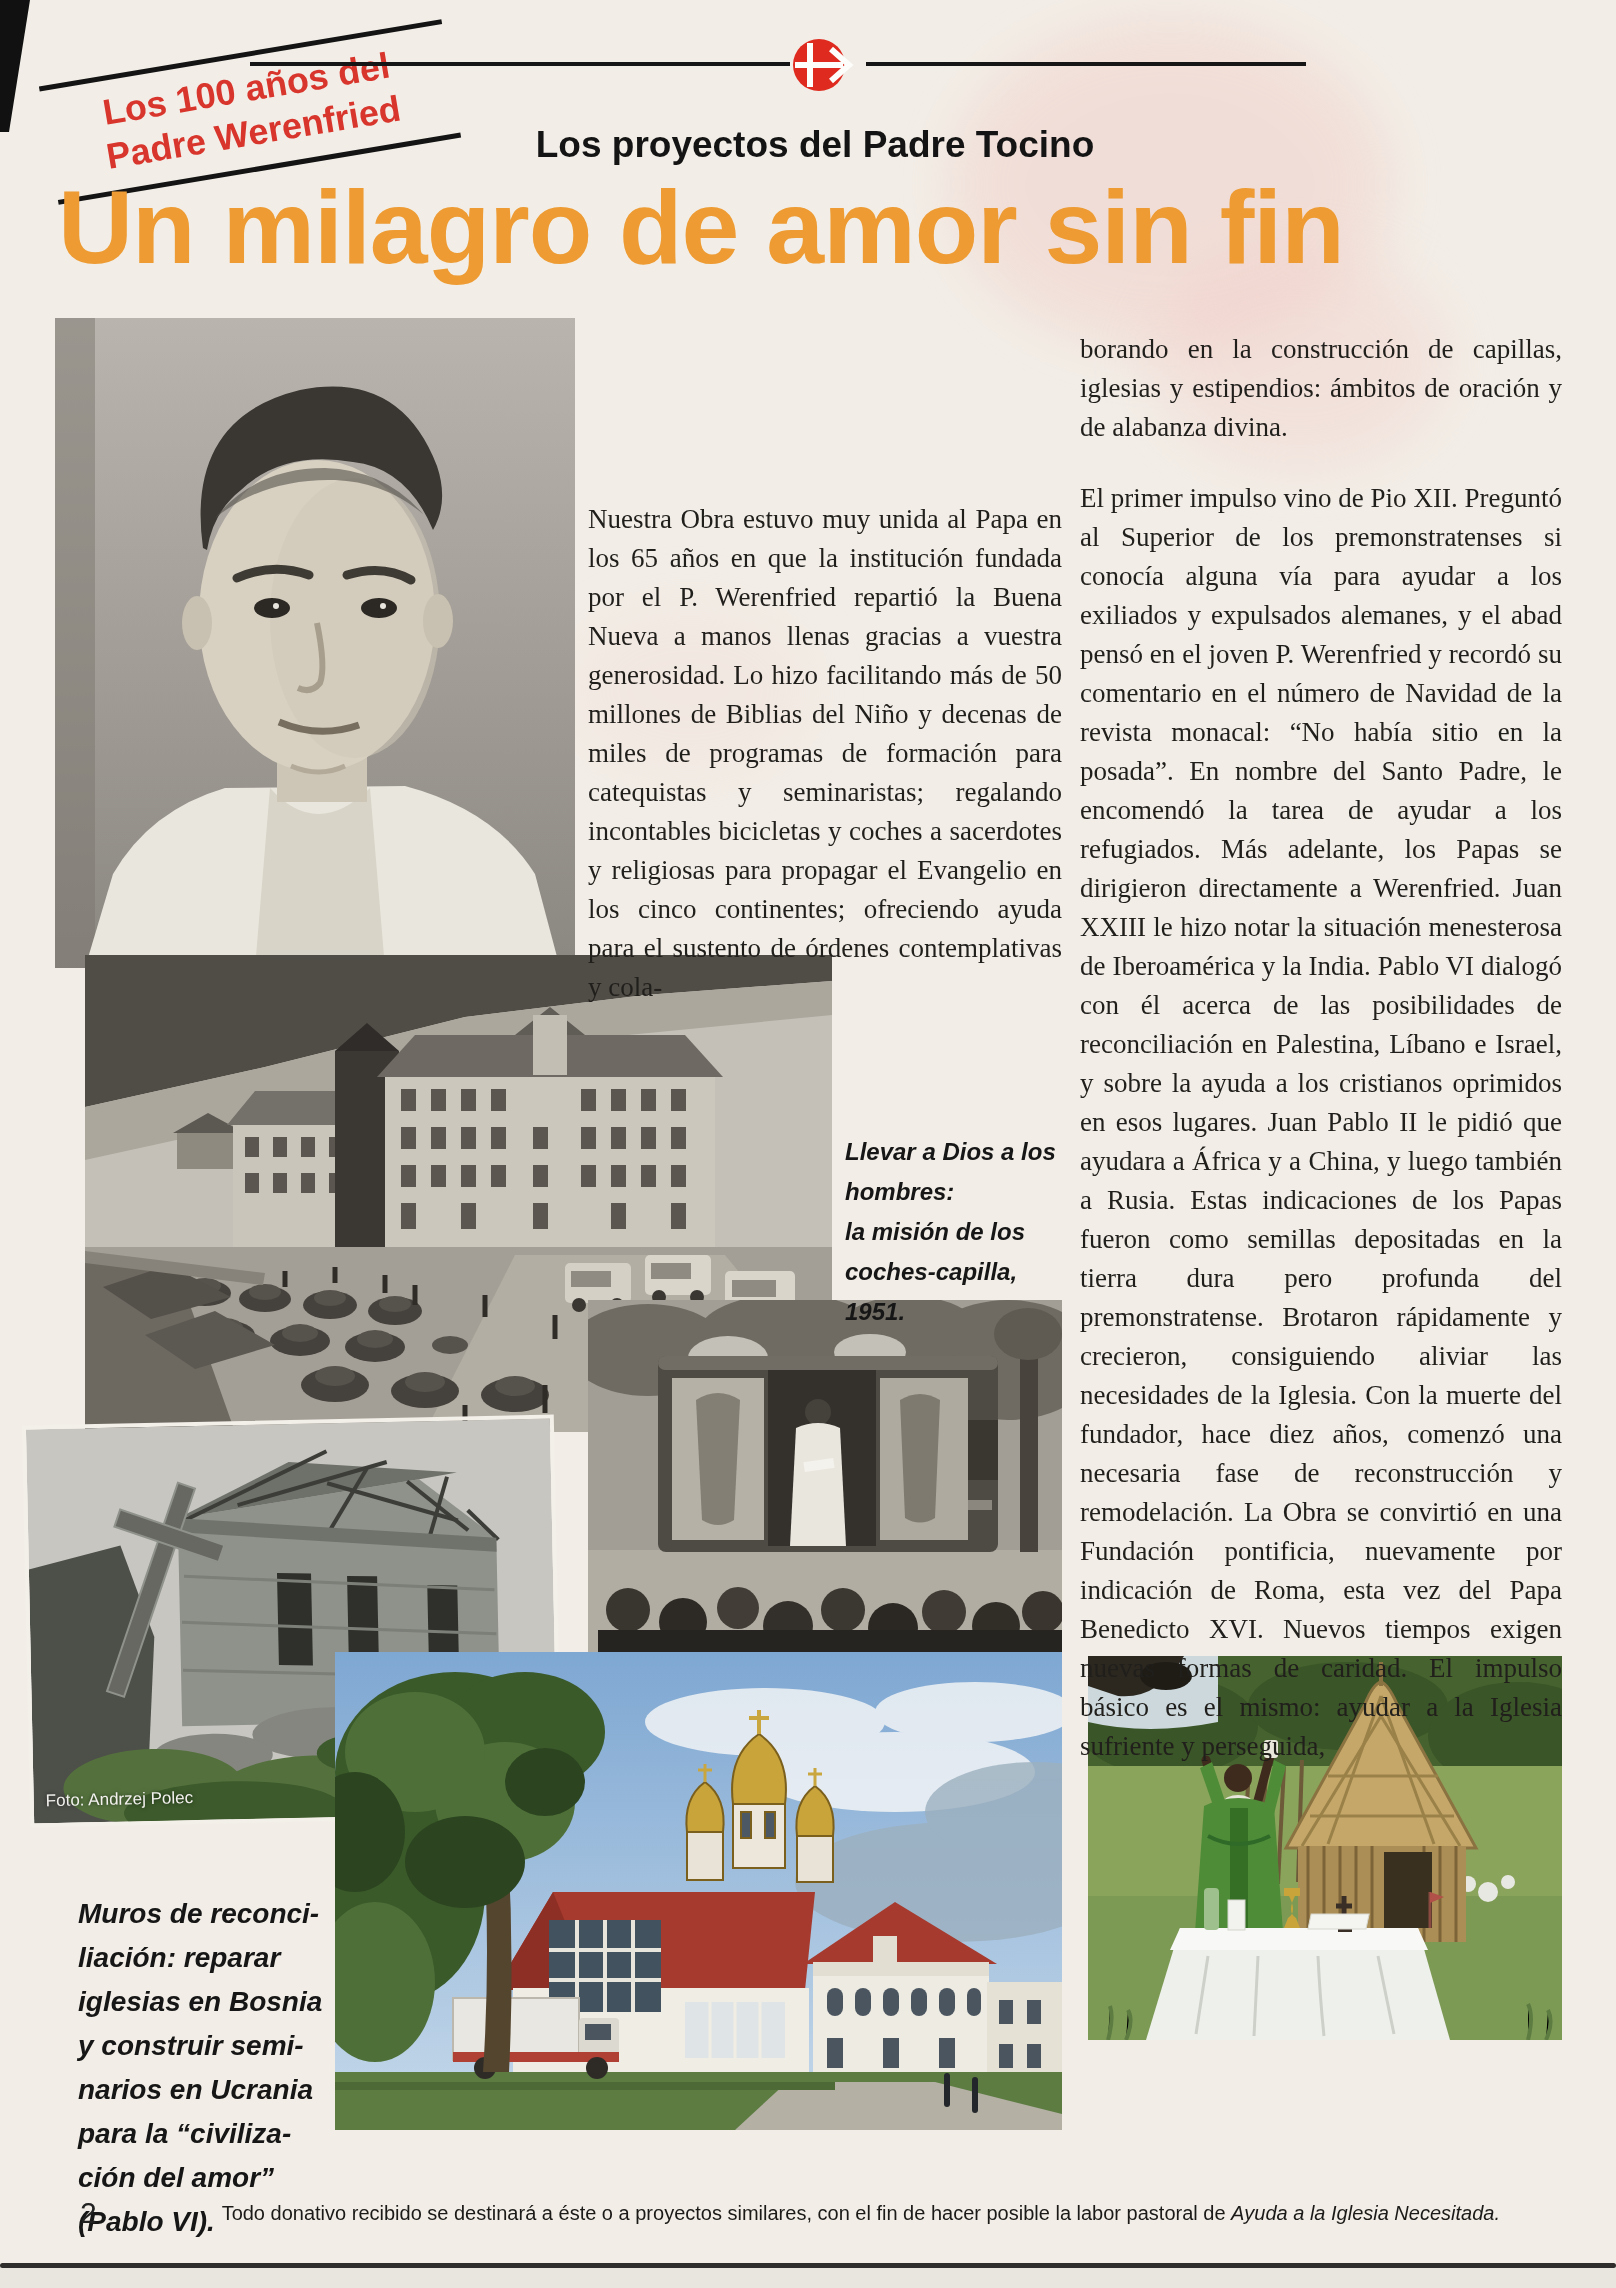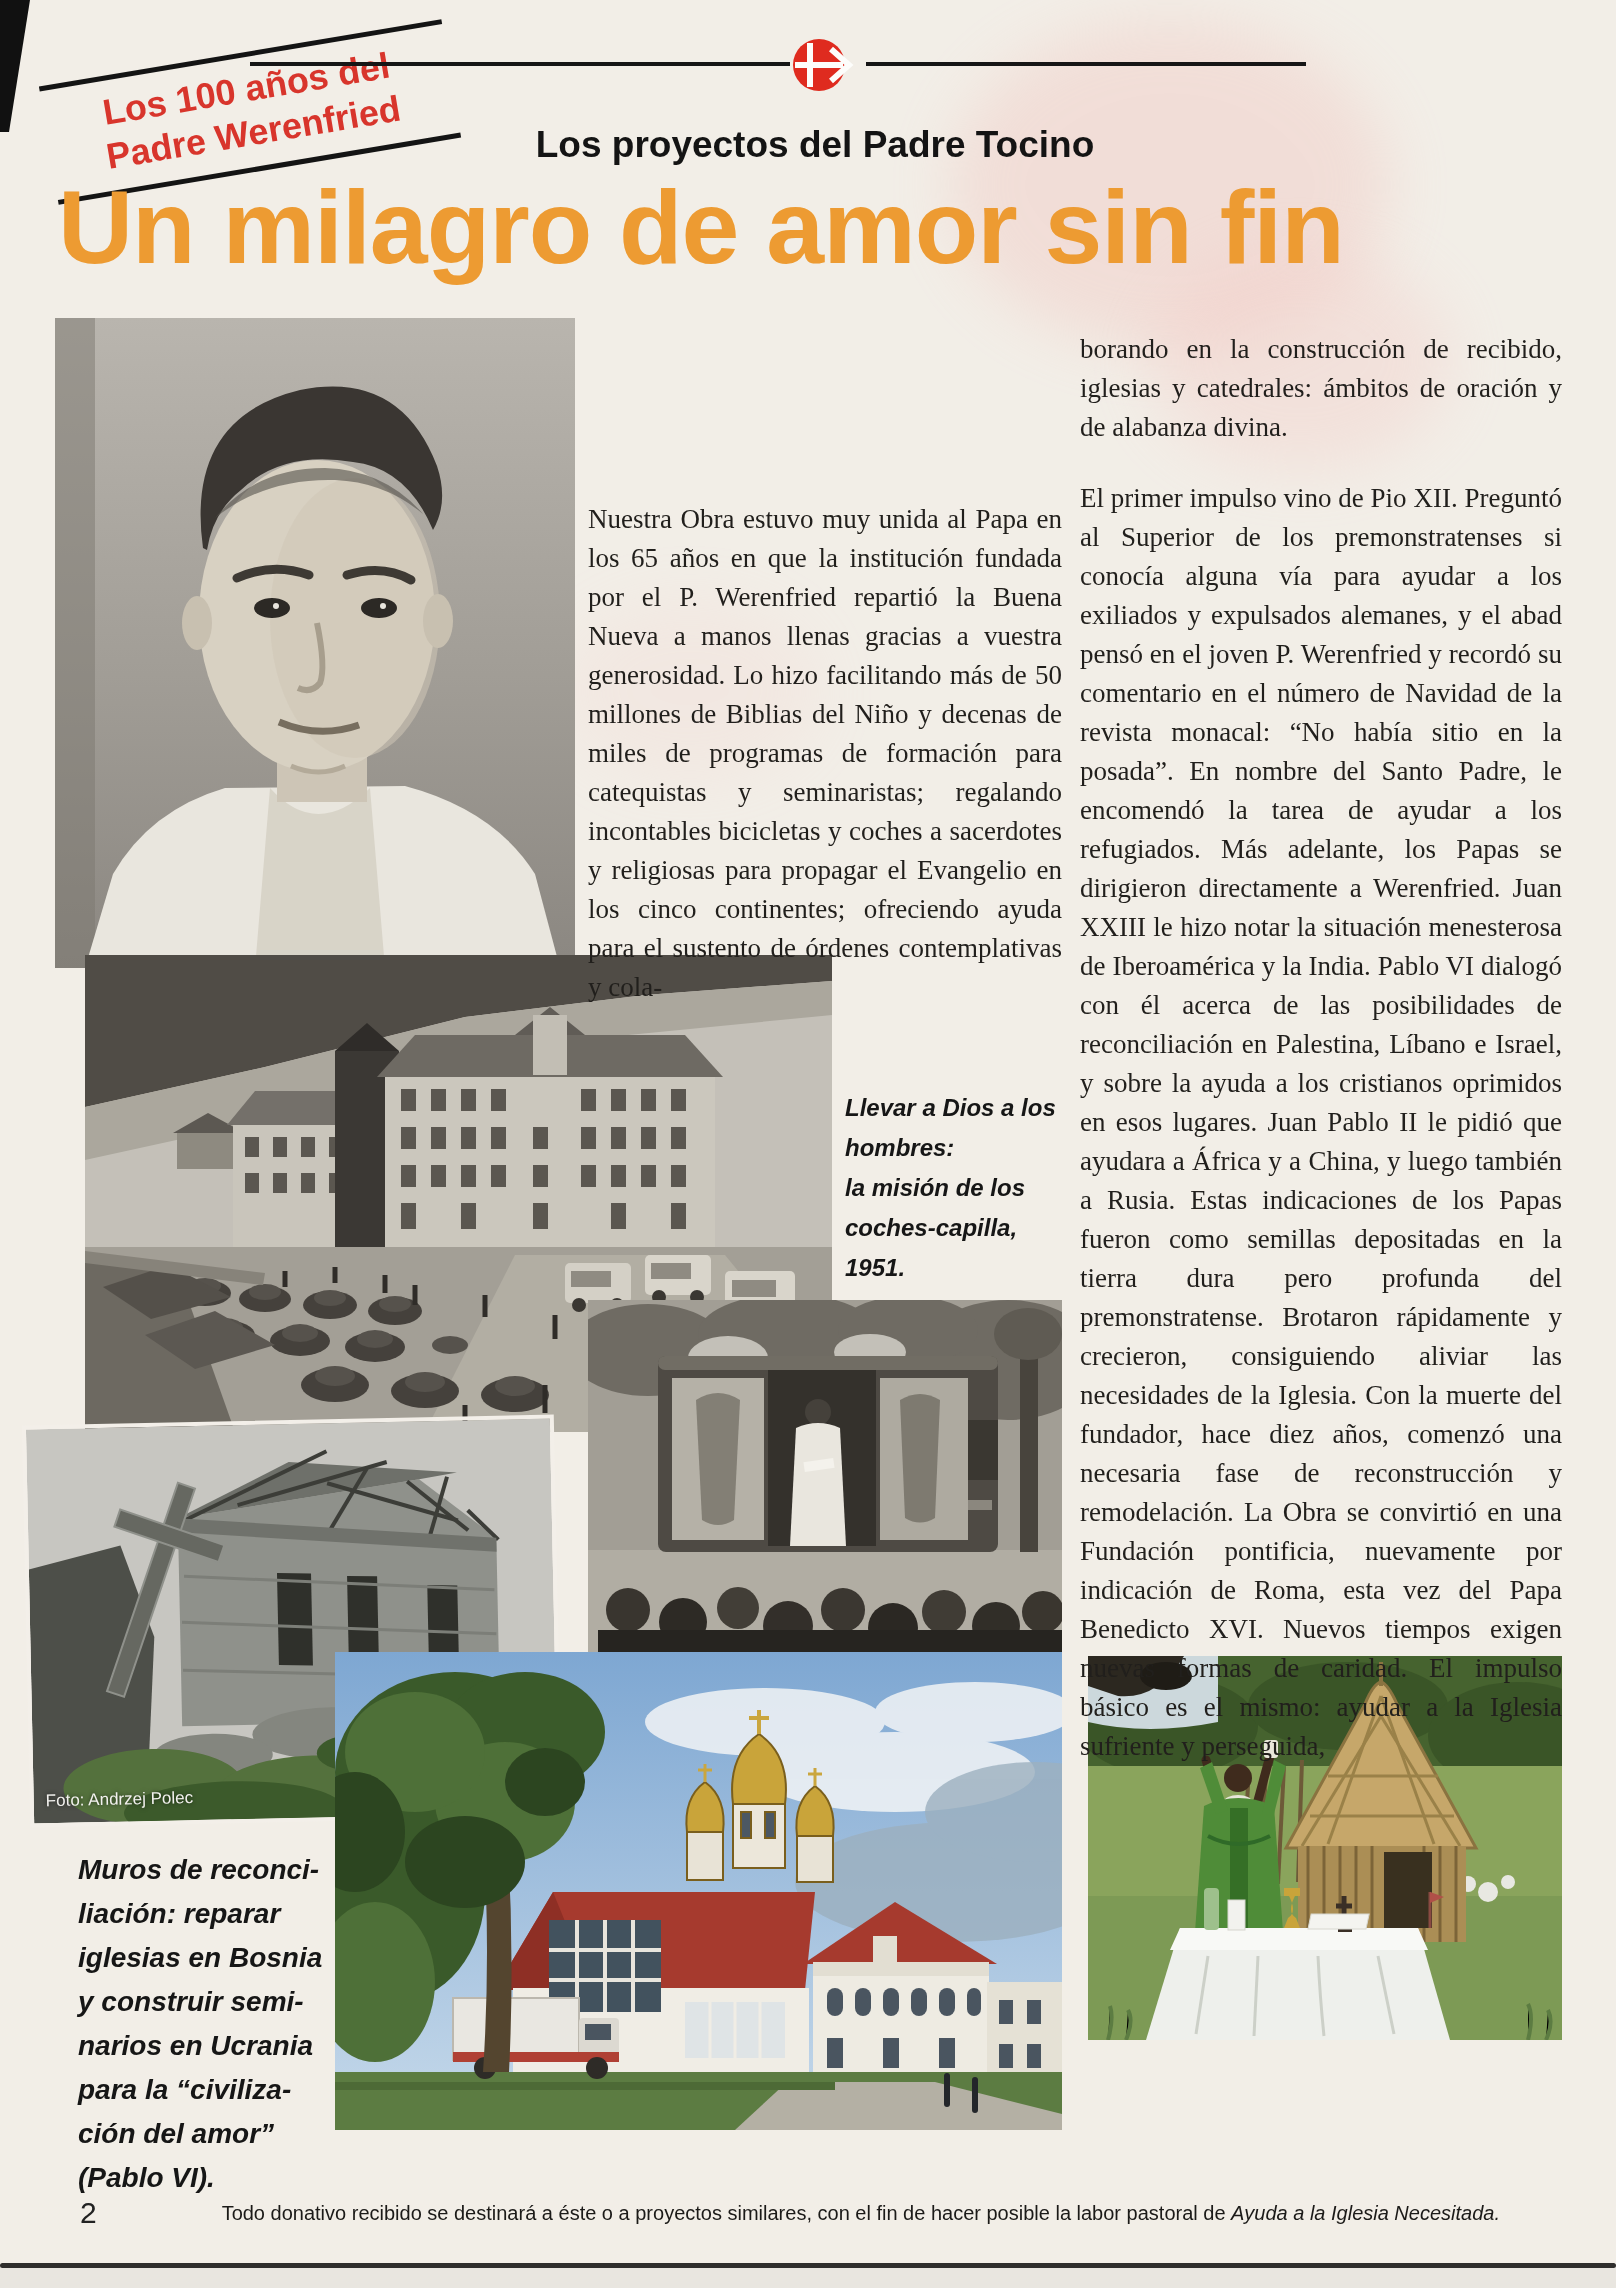--- a/index.html
+++ b/index.html
@@ -19,21 +19,21 @@
          text-align:center;font-weight:bold;font-size:36px;line-height:1.22;color:#d8352c;}
   .hrule{height:4px;background:#161616;}
   .kicker{left:420px;top:124px;width:790px;text-align:center;
           font-weight:bold;font-size:37px;color:#141414;}
   .title{left:58px;top:168px;width:1520px;font-weight:bold;font-size:104px;
          letter-spacing:-1px;color:#ed9b32;white-space:nowrap;}
   
   .serif{font-family:"Liberation Serif",serif;font-size:27px;line-height:39px;
          text-align:justify;color:#211f1c;}
   .lead{font-weight:bold;font-size:29px;line-height:38px;text-align:justify;color:#141414;}
-  .cap{font-weight:bold;font-style:italic;color:#161616;}
+  .cap{font-weight:bold;font-style:italic;color:#161616;margin-top:44px;}
   .prelines{white-space:pre-line;}
   .credit{font-size:17px;color:#f2f1ee;text-shadow:0 0 4px rgba(0,0,0,.6);}
   .footer-num{font-size:30px;color:#222;}
   .footer-text{font-size:20px;color:#1b1a18;}
   .ph{overflow:hidden;}
   svg{display:block;}
 </style>
 </head>
 <body>
 
@@ -564,21 +564,21 @@
           <path d="M440,384 q6,-24 0,-36"></path>
           <path d="M458,384 q8,-18 2,-30"></path>
         </g>
     </svg>
   </div>
 
 
   <div class="abs serif" style="left:588px;top:500px;width:474px;">Nuestra Obra estuvo muy unida al Papa en los 65 años en que la institución fundada por el P. Werenfried repartió la Buena Nueva a manos llenas gracias a vuestra generosidad. Lo hizo facilitando más de 50 millones de Biblias del Niño y decenas de miles de programas de formación para catequistas y seminaristas; regalando incontables bicicletas y coches a sacerdotes y religiosas para propagar el Evangelio en los cinco continentes; ofreciendo ayuda para el sustento de órdenes contemplativas y cola-</div>
 
   <div class="abs" style="left:1080px;top:330px;width:482px;">
-    <div class="serif">borando en la construcción de recibido, iglesias y catedrales: ámbitos de oración y de alabanza divina.</div>
+    <div class="serif">borando en la construcción de capillas, iglesias y estipendios: ámbitos de oración y de alabanza divina.</div>
     <div class="serif" style="margin-top:32px;">El primer impulso vino de Pio XII. Preguntó al Superior de los premonstratenses si conocía alguna vía para ayudar a los exiliados y expulsados alemanes, y el abad pensó en el joven P. Werenfried y recordó su comentario en el número de Navidad de la revista monacal: “No había sitio en la posada”. En nombre del Santo Padre, le encomendó la tarea de ayudar a los refugiados. Más adelante, los Papas se dirigieron directamente a Werenfried. Juan XXIII le hizo notar la situación menesterosa de Iberoamérica y la India. Pablo VI dialogó con él acerca de las posibilidades de reconciliación en Palestina, Líbano e Israel, y sobre la ayuda a los cristianos oprimidos en esos lugares. Juan Pablo II le pidió que ayudara a África y a China, y luego también a Rusia. Estas indicaciones de los Papas fueron como semillas depositadas en la tierra dura pero profunda del premonstratense. Brotaron rápidamente y crecieron, consiguiendo aliviar las necesidades de la Iglesia. Con la muerte del fundador, hace diez años, comenzó una necesaria fase de reconstrucción y remodelación. La Obra se convirtió en una Fundación pontificia, nuevamente por indicación de Roma, esta vez del Papa Benedicto XVI. Nuevos tiempos exigen nuevas formas de caridad. El impulso básico es el mismo: ayudar a la Iglesia sufriente y perseguida,</div>
   </div>
 
   <div class="abs cap prelines" style="left:845px;top:1088px;width:230px;font-size:24px;line-height:40px;">Llevar a Dios a los
 hombres:
 la misión de los
 coches-capilla,
 1951.</div>
 
   <div class="abs cap prelines" style="left:78px;top:1848px;width:280px;font-size:28px;line-height:44px;">Muros de reconci-

